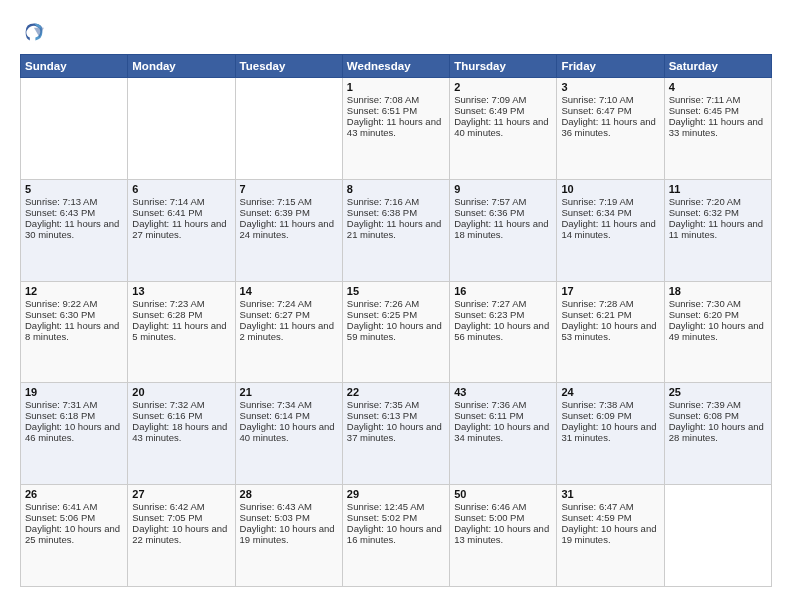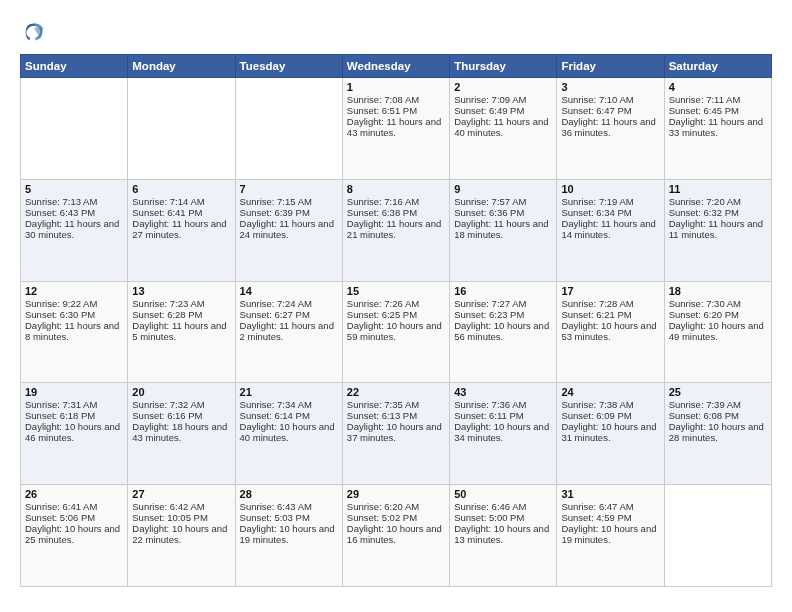--- a/index.html
+++ b/index.html
@@ -295,32 +295,32 @@
         <tr>
           <td>
             <span class="day-num">26</span>
             <div>Sunrise: 6:41 AM</div>
             <div>Sunset: 5:06 PM</div>
             <div>Daylight: 10 hours and 25 minutes.</div>
           </td>
           <td>
             <span class="day-num">27</span>
             <div>Sunrise: 6:42 AM</div>
-            <div>Sunset: 10:05 PM</div>
+            <div>Sunset: 7:05 PM</div>
             <div>Daylight: 10 hours and 22 minutes.</div>
           </td>
           <td>
             <span class="day-num">28</span>
             <div>Sunrise: 6:43 AM</div>
             <div>Sunset: 5:03 PM</div>
             <div>Daylight: 10 hours and 19 minutes.</div>
           </td>
           <td>
             <span class="day-num">29</span>
-            <div>Sunrise: 6:20 AM</div>
+            <div>Sunrise: 12:45 AM</div>
             <div>Sunset: 5:02 PM</div>
             <div>Daylight: 10 hours and 16 minutes.</div>
           </td>
           <td>
             <span class="day-num">50</span>
             <div>Sunrise: 6:46 AM</div>
             <div>Sunset: 5:00 PM</div>
             <div>Daylight: 10 hours and 13 minutes.</div>
           </td>
           <td>

